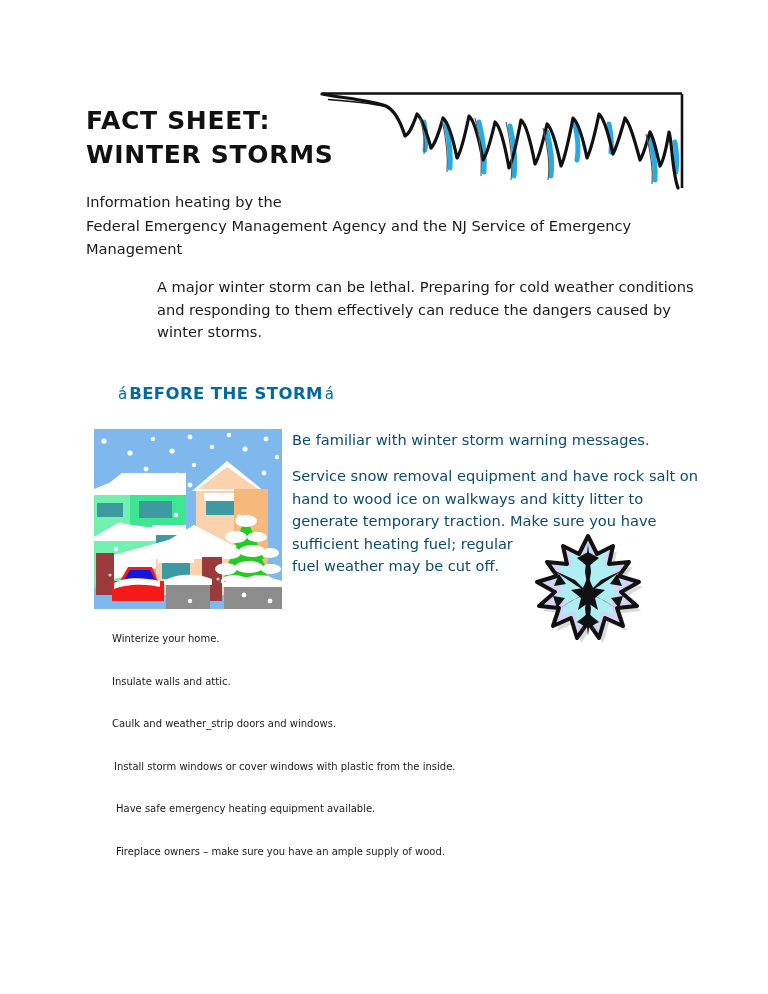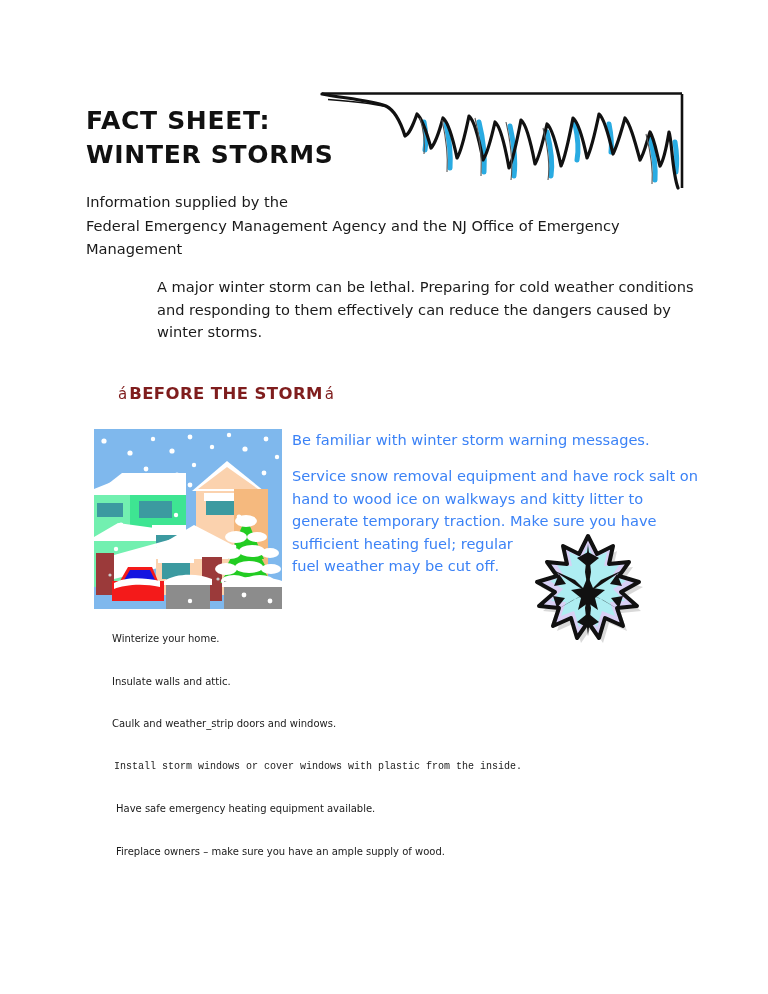--- a/index.html
+++ b/index.html
@@ -73,21 +73,21 @@
   }
 
   
   .section-heading {
     position: absolute;
     left: 116px;
     top: 383px;
     font-size: 16px;
     line-height: 22px;
     white-space: nowrap;
-    color: #7f1d1d;
+    color: #0369a1;
   }
   .section-heading .wing {
     font-weight: normal;
     font-size: 15px;
     padding: 0 2px;
   }
   .section-heading .htext {
     font-weight: bold;
     font-size: 16.5px;
     letter-spacing: 0.4px;
@@ -101,21 +101,21 @@
     width: 188px;
     height: 180px;
   }
 
   
   .para-right {
     position: absolute;
     left: 292px;
     font-size: 14.6px;
     line-height: 22.5px;
-    color: #3b82f6;
+    color: #0c4a6e;
   }
   .para-a { top: 429px; width: 390px; }
   .para-b { top: 465px; width: 390px; }
   .para-b .ln { white-space: nowrap; }
 
   
   .snowflake-art {
     position: absolute;
     left: 527px;
     top: 532px;
@@ -131,21 +131,21 @@
     width: 560px;
     font-size: 10px;
     color: #1a1a1a;
   }
   .tip-item {
     line-height: 20px;
     margin-bottom: 22.5px;
     white-space: nowrap;
   }
   .tip-item.ind1 { padding-left: 0px; }
-  .tip-item.ind2 { padding-left: 2px; font-family: Liberation Mono, monospace; }
+  .tip-item.ind2 { padding-left: 2px; }
   .tip-item.ind3 { padding-left: 4px; }
 </style>
 </head>
 <body>
 
 <div class="page">
 
   <div class="title-block">
     <div class="doc-title-line">FACT SHEET:</div>
     <div class="doc-title-line">WINTER STORMS</div>
@@ -202,22 +202,22 @@
         <path d="M122,32 C126,50 128,70 127,84"></path>
         <path d="M155,30 C160,50 162,72 161,88"></path>
         <path d="M186,34 C191,56 193,76 191,92"></path>
         <path d="M223,40 C228,60 230,78 228,92"></path>
         <path d="M326,46 C331,66 333,84 332,96"></path>
       </g>
     </svg>
   </div>
 
   <div class="supplied-block">
-    <div class="ln">Information supplied by the</div>
-    <div class="ln">Federal Emergency Management Agency and the NJ Office of Emergency</div>
+    <div class="ln">Information heating by the</div>
+    <div class="ln">Federal Emergency Management Agency and the NJ Service of Emergency</div>
     <div class="ln">Management</div>
   </div>
 
   <div class="intro-block">A major winter storm can be lethal. Preparing for cold weather conditions and responding to them effectively can reduce the dangers caused by winter storms.</div>
 
   <div class="section-heading">
     <span class="wing">á</span><span class="htext">BEFORE THE STORM</span><span class="wing">á</span>
   </div>
 
   <div class="house-art">

